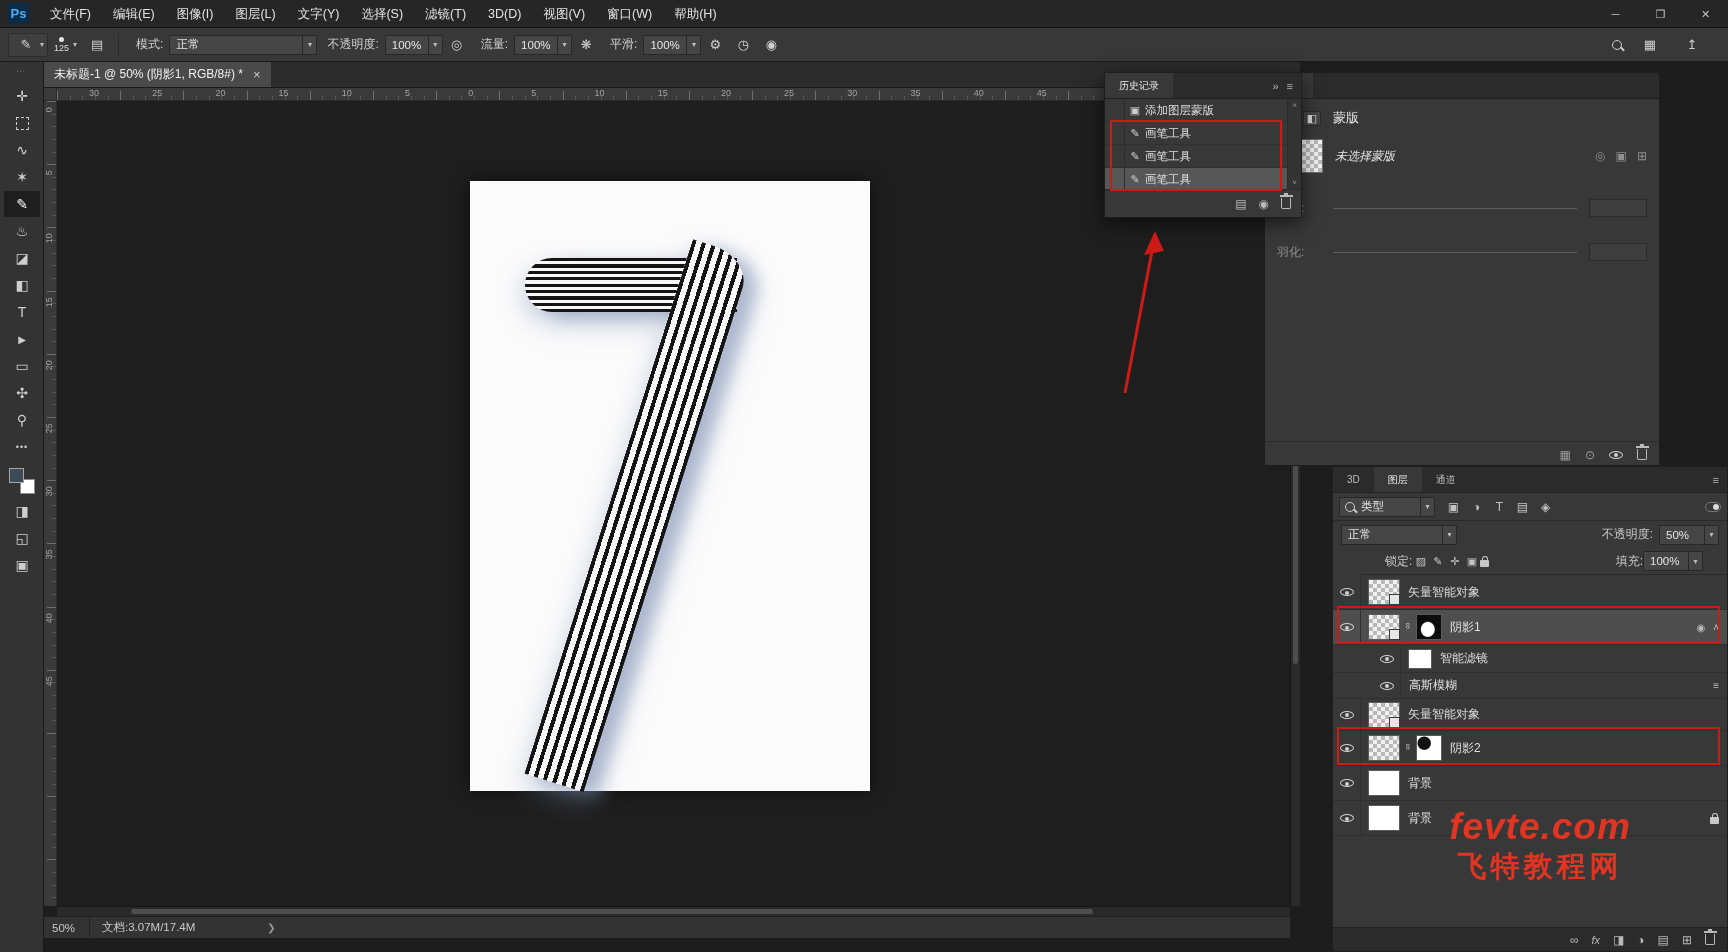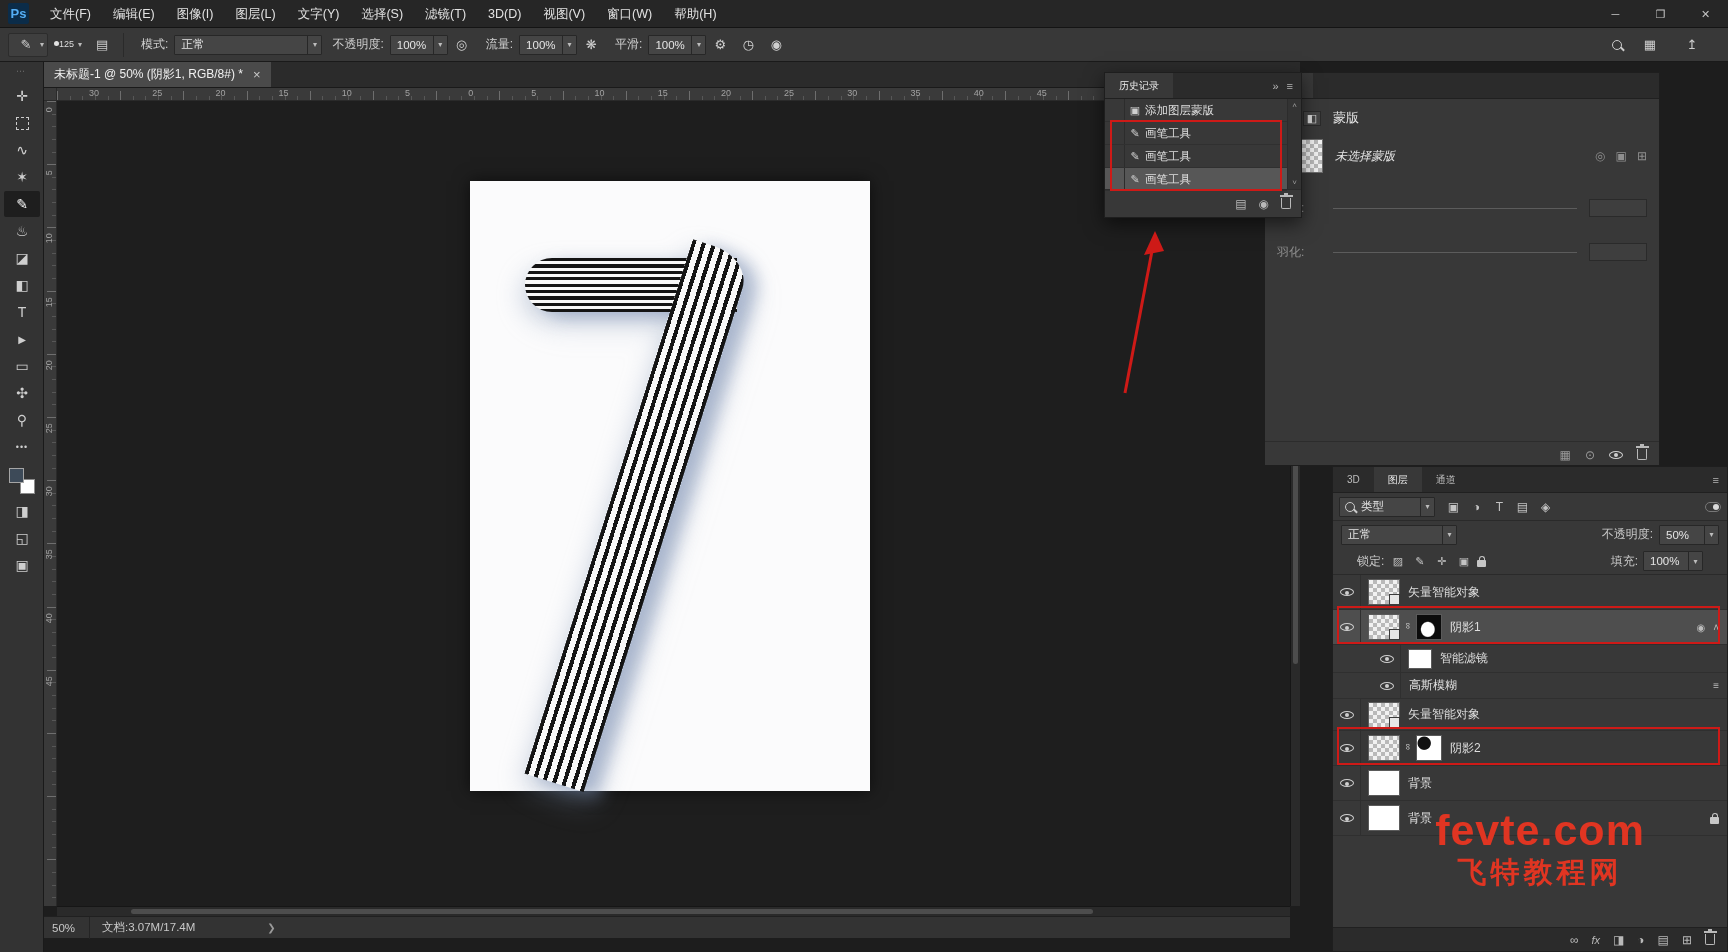--- a/index.html
+++ b/index.html
@@ -16,21 +16,21 @@
   
   .optionsbar { position:absolute; left:0; top:28px; width:1728px; height:34px; background:#383838; border-bottom:1px solid #1a1a1a; display:flex; align-items:center; padding:0 8px; z-index:9;}
   .ob-label { color:#cfcfcf; font-size:12px; margin:0 6px 0 10px; white-space:nowrap;}
   .psel { height:20px; background:#454545; border:1px solid #272727; border-radius:1px; display:flex; align-items:center;}
   .psel-v { padding:0 6px; font-size:11.5px; color:#e4e4e4; flex:1; white-space:nowrap;}
   .psel-c { width:14px; align-self:stretch; border-left:1px solid #272727; display:flex; align-items:center; justify-content:center; font-size:8px; color:#bdbdbd;}
   .obtn { min-width:24px; height:24px; display:flex; align-items:center; justify-content:center; color:#cfcfcf; font-size:13px; margin:0 2px;}
   .vsep { width:1px; height:24px; background:#2a2a2a; margin:0 7px;}
   .tool-preset { display:flex; align-items:center; height:24px; border:1px solid #2c2c2c; border-radius:2px; padding:0 3px; background:#3f3f3f;}
   .brush-picker { display:flex; align-items:center; margin:0 6px;}
-  .bp-stack { display:flex; align-items:center; line-height:1;}
+  .bp-stack { display:flex; flex-direction:column; align-items:center; line-height:1;}
   .bp-dot { width:5px; height:5px; border-radius:50%; background:#e3e3e3; margin-bottom:2px;}
   .bp-size { font-size:9px; color:#ddd;}
   .mag { width:10px; height:10px; border:1.5px solid #ccc; border-radius:50%; position:relative; display:inline-block;}
   .mag::after { content:""; position:absolute; width:5px; height:1.5px; background:#ccc; right:-4px; bottom:-1px; transform:rotate(45deg);}
 
   
   .toolbar { position:absolute; left:0; top:62px; width:44px; height:890px; background:#333; border-right:1px solid #1a1a1a; z-index:5;}
   .tb-grip { text-align:center; color:#777; font-size:9px; letter-spacing:2px; padding:4px 0 6px;}
   .tool { width:36px; height:26px; margin:1px 4px; display:flex; align-items:center; justify-content:center; color:#cfcfcf; font-size:14px; border-radius:2px;}
   .tool.selected { background:#1e1e1e; color:#fff;}
@@ -111,21 +111,21 @@
   .props-bottom { position:absolute; left:0; right:0; bottom:0; height:26px; border-top:1px solid #2c2c2c; display:flex; align-items:center; justify-content:flex-end; gap:14px; padding-right:12px; color:#9a9a9a;}
 
   
   .layers { left:1332px; top:466px; width:396px; height:486px;}
   .filter-row { height:28px; display:flex; align-items:center; padding:0 6px; border-bottom:1px solid #2a2a2a; gap:4px;}
   .filter-icons { display:flex; gap:2px; margin-left:4px;}
   .fic { width:21px; height:20px; display:flex; align-items:center; justify-content:center; color:#c3c3c3; font-size:12px;}
   .filter-toggle { margin-left:auto; width:16px; height:10px; border:1px solid #777; border-radius:5px; position:relative;}
   .filter-toggle::after { content:""; position:absolute; right:1px; top:1px; width:6px; height:6px; border-radius:50%; background:#d9d9d9;}
   .blend-row { height:27px; display:flex; align-items:center; padding:0 8px; gap:6px;}
-  .lock-row { height:27px; display:flex; align-items:center; padding:0 24px; gap:5px; border-bottom:1px solid #2a2a2a;}
+  .lock-row { height:27px; display:flex; align-items:center; padding:0 24px; border-bottom:1px solid #2a2a2a;margin-left:28px;}
   .row-label { color:#c9c9c9; font-size:12px; white-space:nowrap;}
   .lic { width:17px; height:17px; display:flex; align-items:center; justify-content:center; color:#c3c3c3; font-size:11px;}
   .layer-list { position:relative;}
   .layer-row { display:flex; align-items:center; border-bottom:1px solid #2f2f2f; height:35px; position:relative;}
   .layer-row.sel { background:#4e4e4e;}
   .cell-eye { width:28px; align-self:stretch; border-right:1px solid #2f2f2f; display:flex; align-items:center; justify-content:center;}
   .eye { width:14px; height:12px; position:relative; display:inline-block;}
   .eye::before { content:""; position:absolute; left:0; right:0; top:2px; bottom:2px; border:1px solid #cfcfcf; border-radius:50%;}
   .eye::after { content:""; position:absolute; left:5px; top:4.5px; width:4px; height:4px; border-radius:50%; background:#cfcfcf;}
   .thumb { width:32px; height:26px; border:1px solid #5a5a5a; margin-left:7px; position:relative; flex:none;}
@@ -156,21 +156,21 @@
   .trash { width:10px; height:11px; border:1px solid #b9b9b9; border-top:none; border-radius:0 0 2px 2px; position:relative; display:inline-block;}
   .trash::before { content:""; position:absolute; top:-3px; left:-2.5px; right:-2.5px; height:1.5px; background:#b9b9b9;}
   .trash::after { content:""; position:absolute; top:-5.5px; left:2px; width:4px; height:2px; background:#b9b9b9;}
   .lockic { width:9px; height:7px; background:#c7c7c7; border-radius:1px; position:relative; display:inline-block; margin-top:4px;}
   .lockic::before { content:""; position:absolute; top:-4px; left:1.5px; width:4px; height:4px; border:1.2px solid #c7c7c7; border-bottom:none; border-radius:3px 3px 0 0;}
 
   
   .redbox { position:absolute; border:2px solid #ce1a17; z-index:60; pointer-events:none;}
   .arrow-svg { position:absolute; z-index:60; pointer-events:none;}
   .watermark { position:absolute; left:1420px; top:808px; width:240px; text-align:center; z-index:70; color:#e03522; pointer-events:none;}
-  .wm1 { font-size:43px; font-weight:bold; letter-spacing:1px; line-height:1.05;}
+  .wm1 { font-size:37px; font-weight:bold; font-style:italic; letter-spacing:1px; line-height:1.05;}
   .wm2 { font-size:29px; font-weight:bold; letter-spacing:4px;}
 </style>
 </head>
 <body>
 
 <header class="menubar">
   <div class="ps-logo">Ps</div>
   <span class="menu-item">文件(F)</span>
   <span class="menu-item">编辑(E)</span>
   <span class="menu-item">图像(I)</span>

